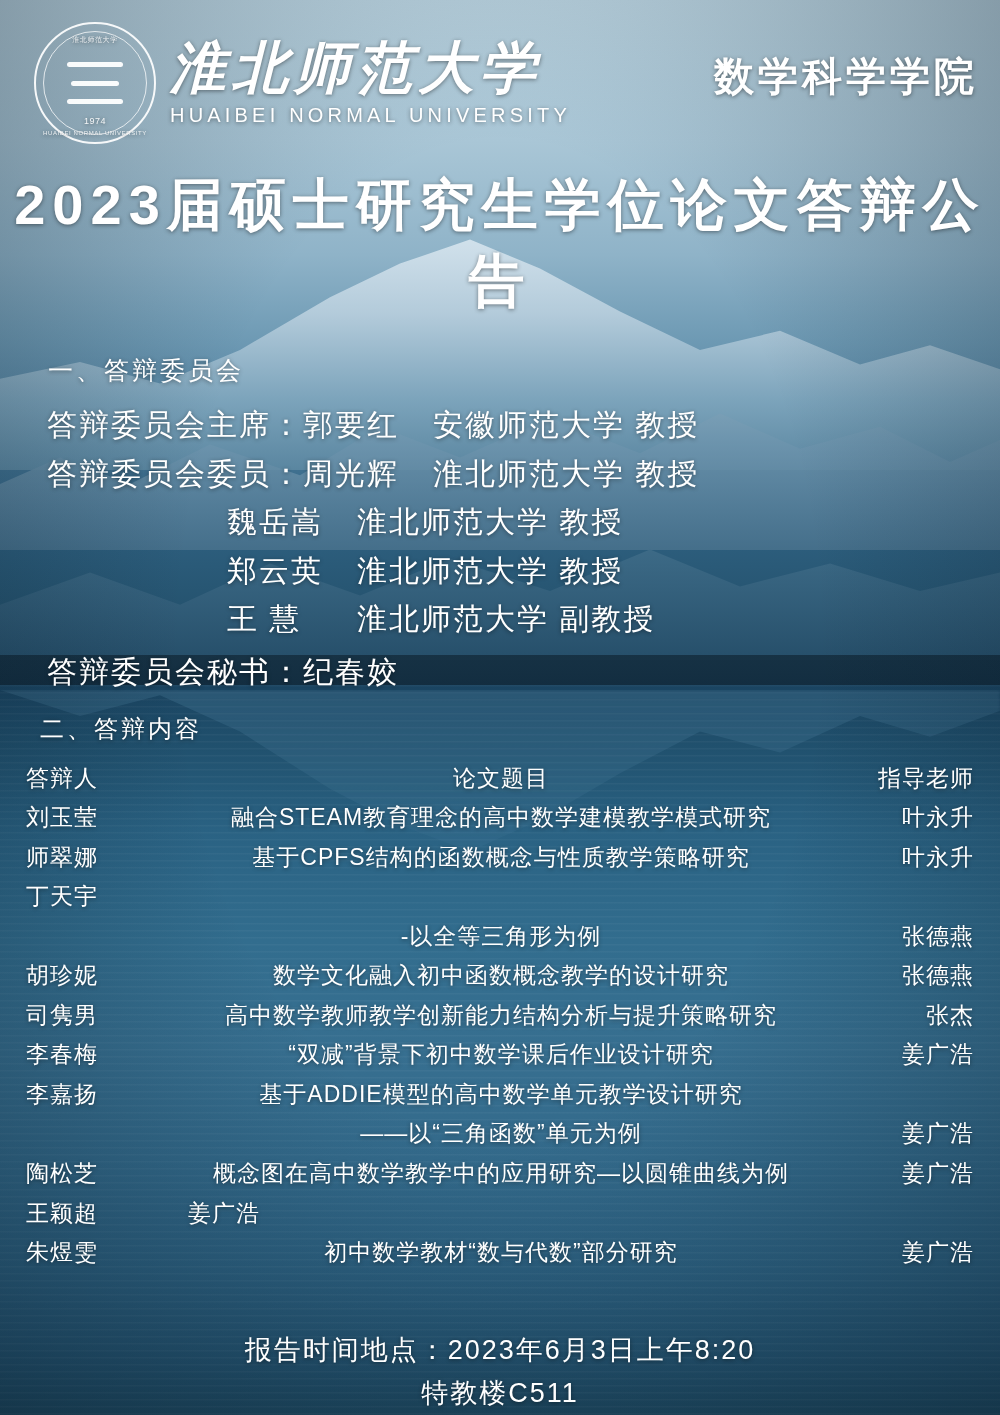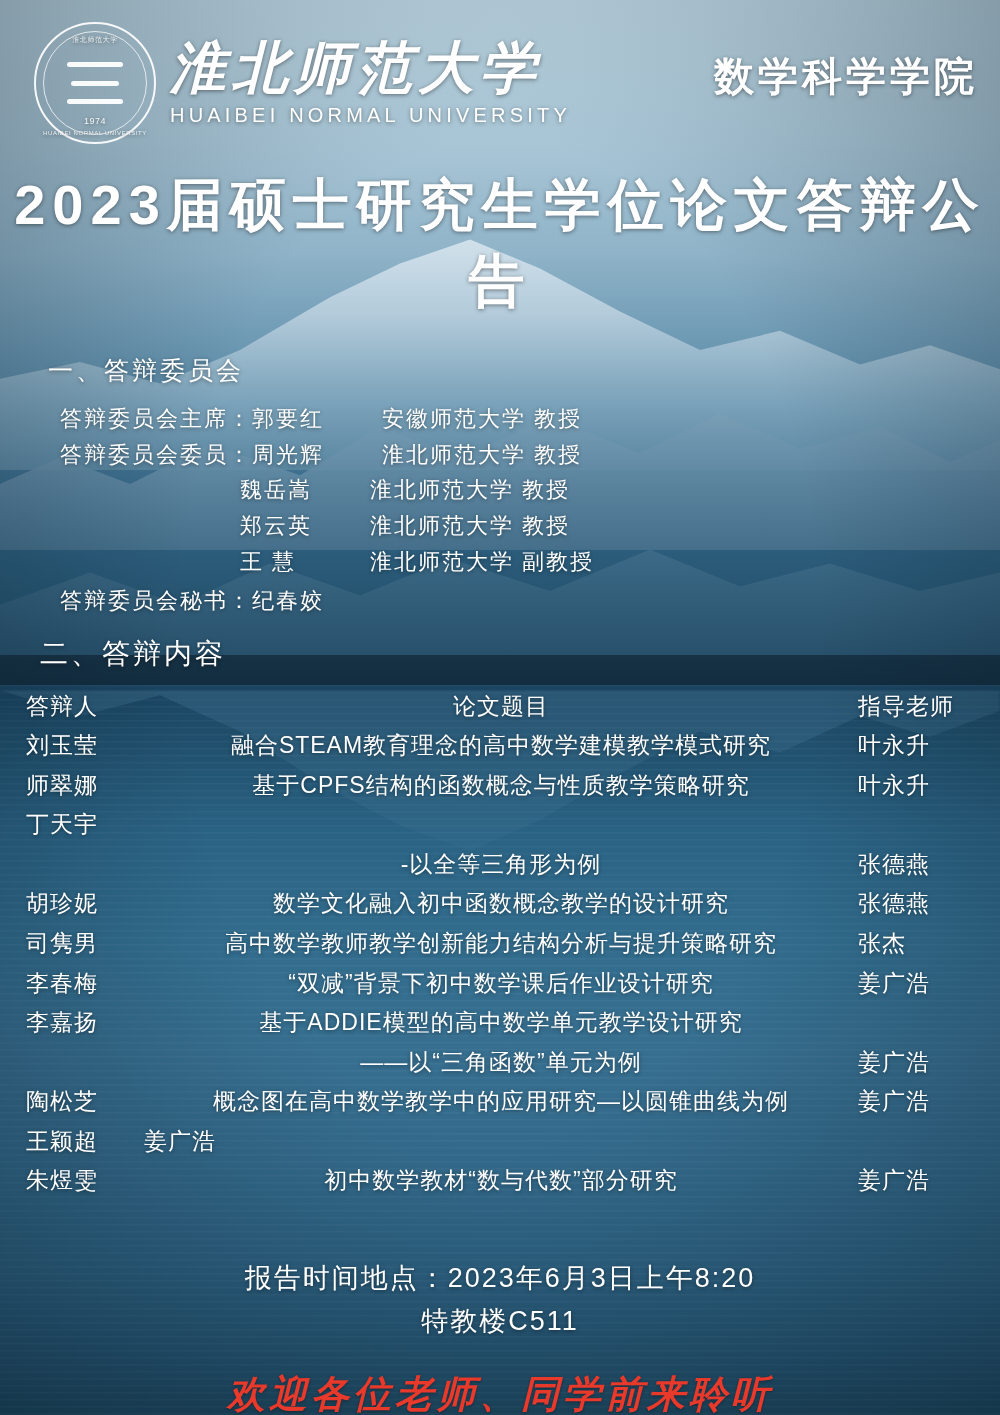--- a/index.html
+++ b/index.html
@@ -218,28 +218,28 @@
     letter-spacing: 5px;
     margin-top: 12px;
   }
 
   .section {
     font-size: 25px;
     letter-spacing: 3px;
     margin: 34px 0 0 48px;
   }
   .section2 {
-    font-size: 28px;
+    font-size: 24px;
     letter-spacing: 3px;
     margin: 16px 0 5px 40px;
   }
 
   .committee {
-    margin: 14px 0 0 60px;
-    font-size: 22px;
+    margin: 14px 0 0 47px;
+    font-size: 30px;
     line-height: 1.62;
     letter-spacing: 2px;
   }
   .c-row { display: flex; }
   .c-label { white-space: nowrap; }
   .c-name  { width: 130px; }
   .c-org   { white-space: nowrap; }
   .c-indent { padding-left: 180px; }
   .sec-row { margin-top: 4px; }
 
@@ -249,21 +249,21 @@
     font-size: 23px;
     letter-spacing: 1px;
   }
   .t-head, .t-row {
     display: flex;
     align-items: baseline;
     line-height: 1.72;
   }
   .col-name { width: 118px; flex: none; }
   .col-title { flex: 1; text-align: center; padding: 0 6px; }
-  .col-adv { width: 116px; flex: none; }
+  .col-adv { width: 116px; flex: none; text-align: right; }
   .t-sub .col-name { visibility: hidden; }
 
   .footer {
     margin-top: 56px;
     text-align: center;
     font-size: 27px;
     letter-spacing: 2px;
     line-height: 1.6;
   }
   .welcome {

